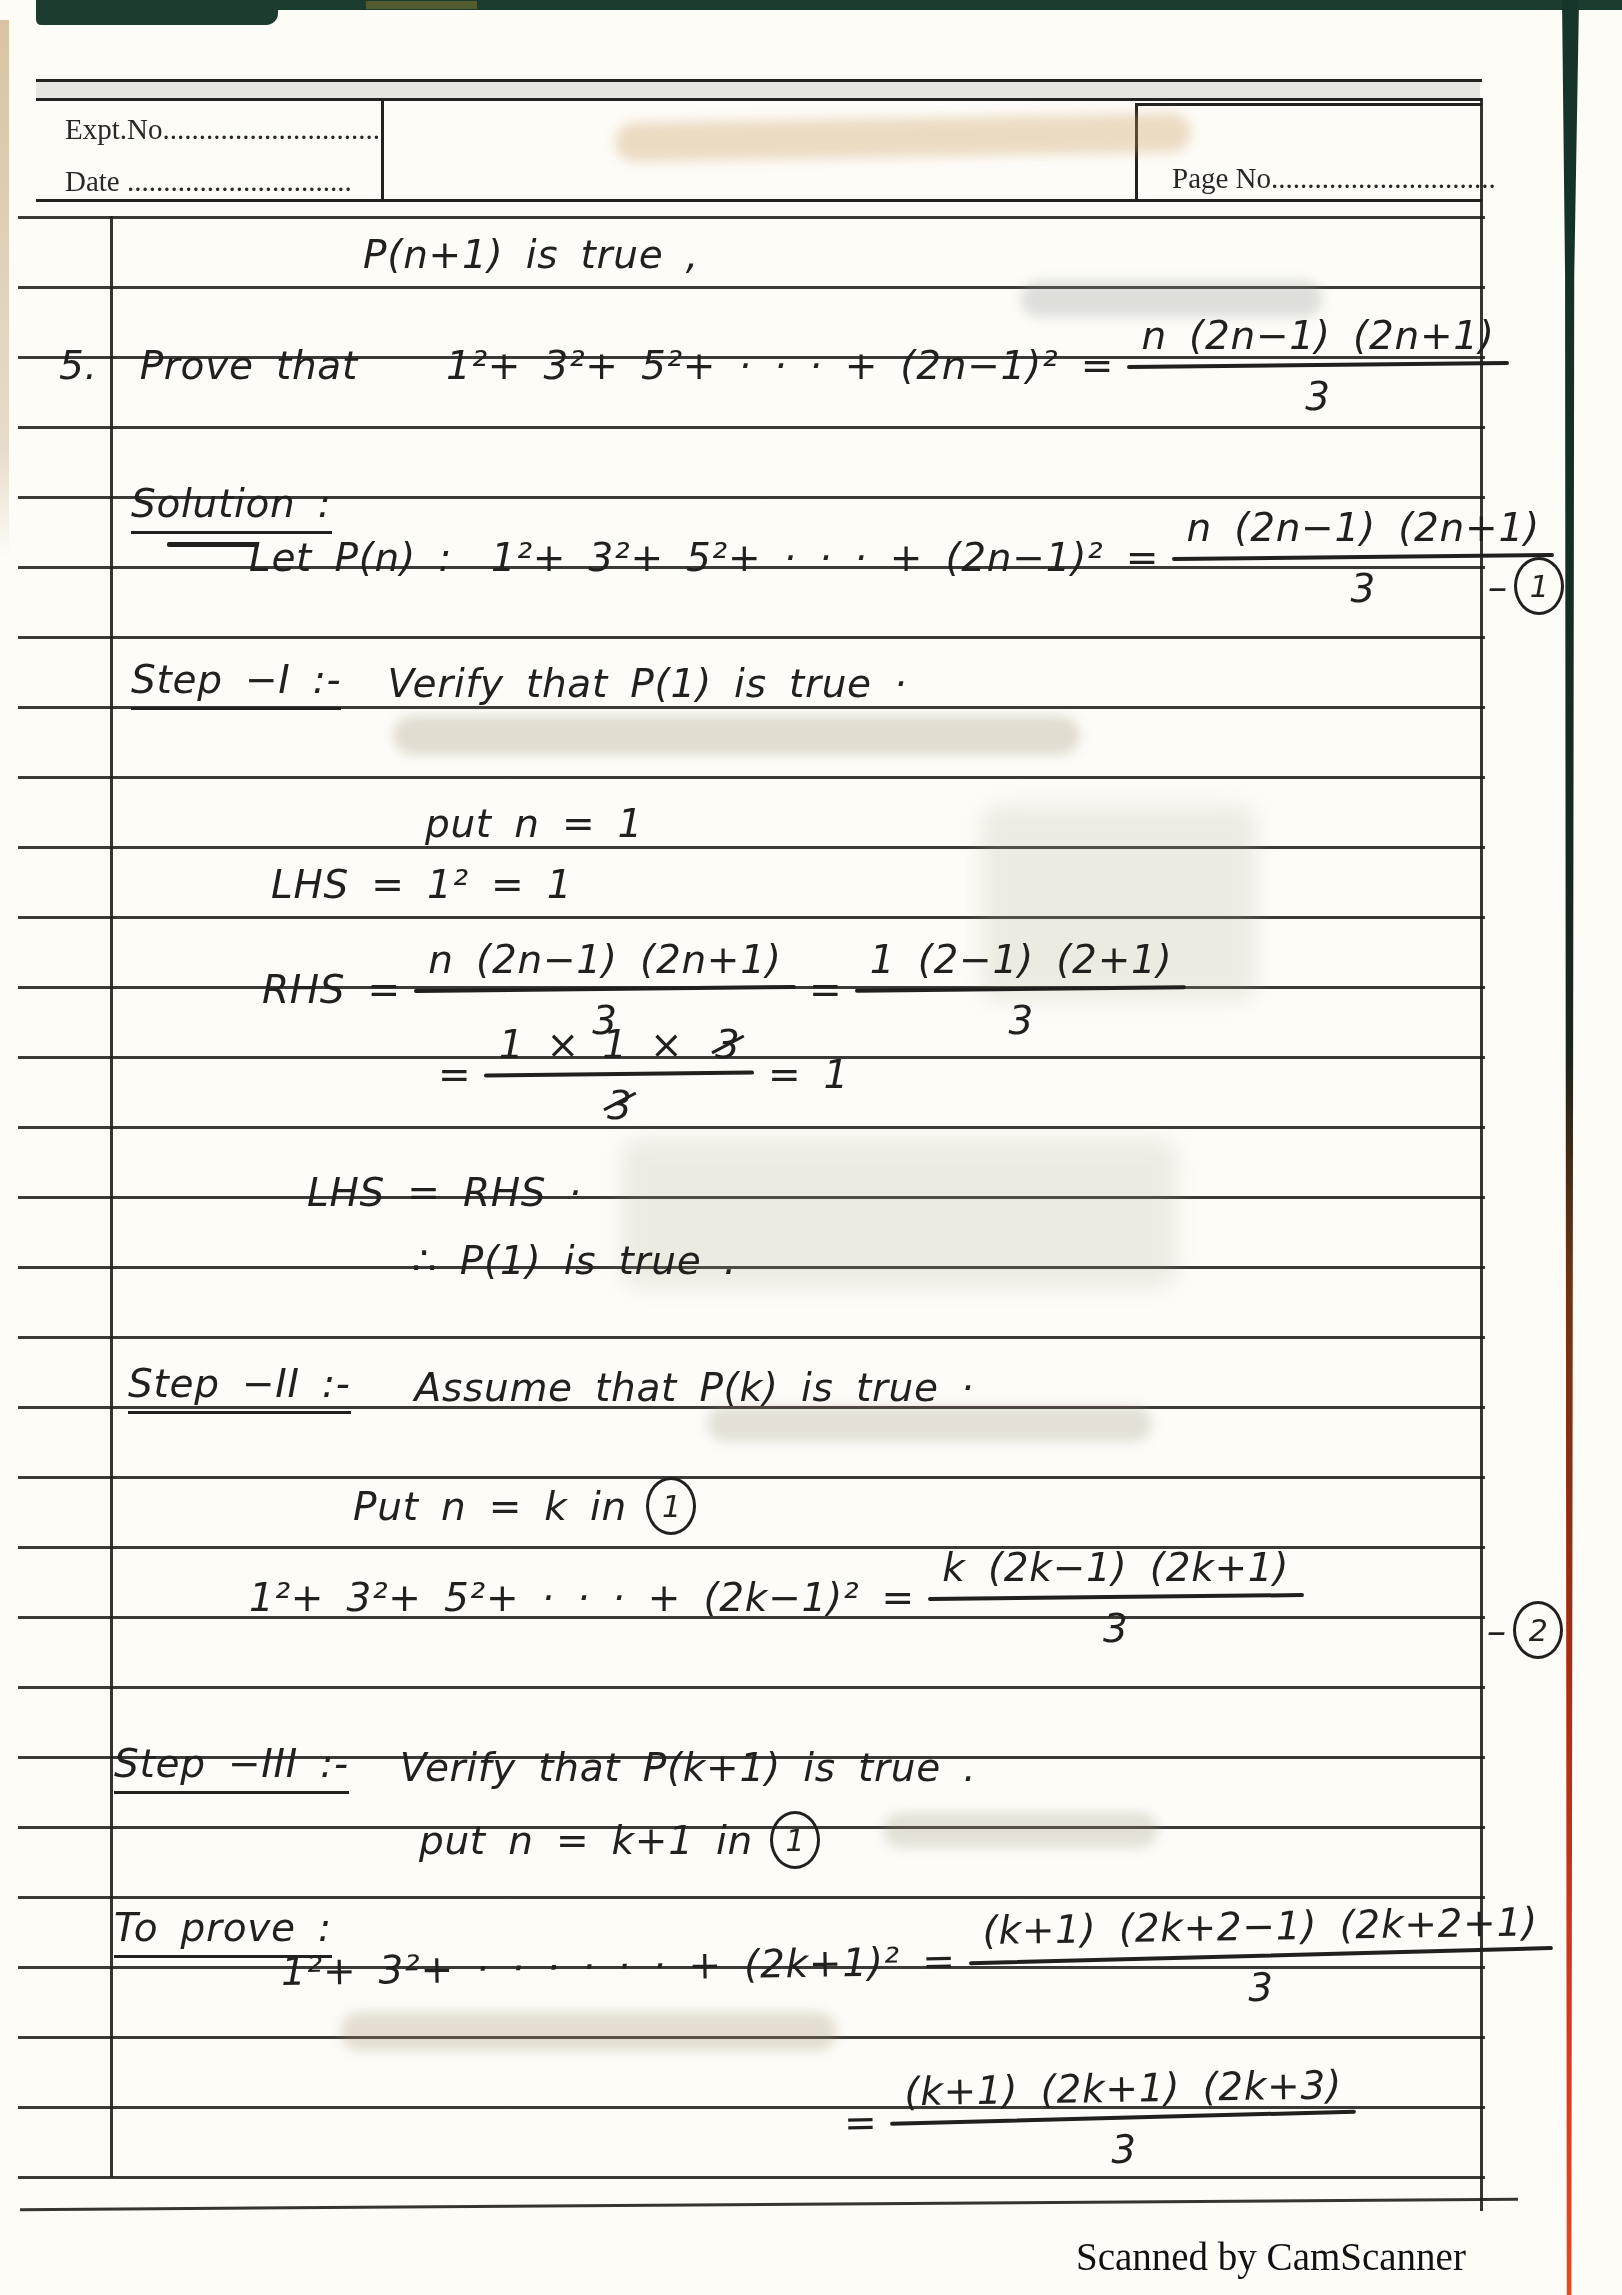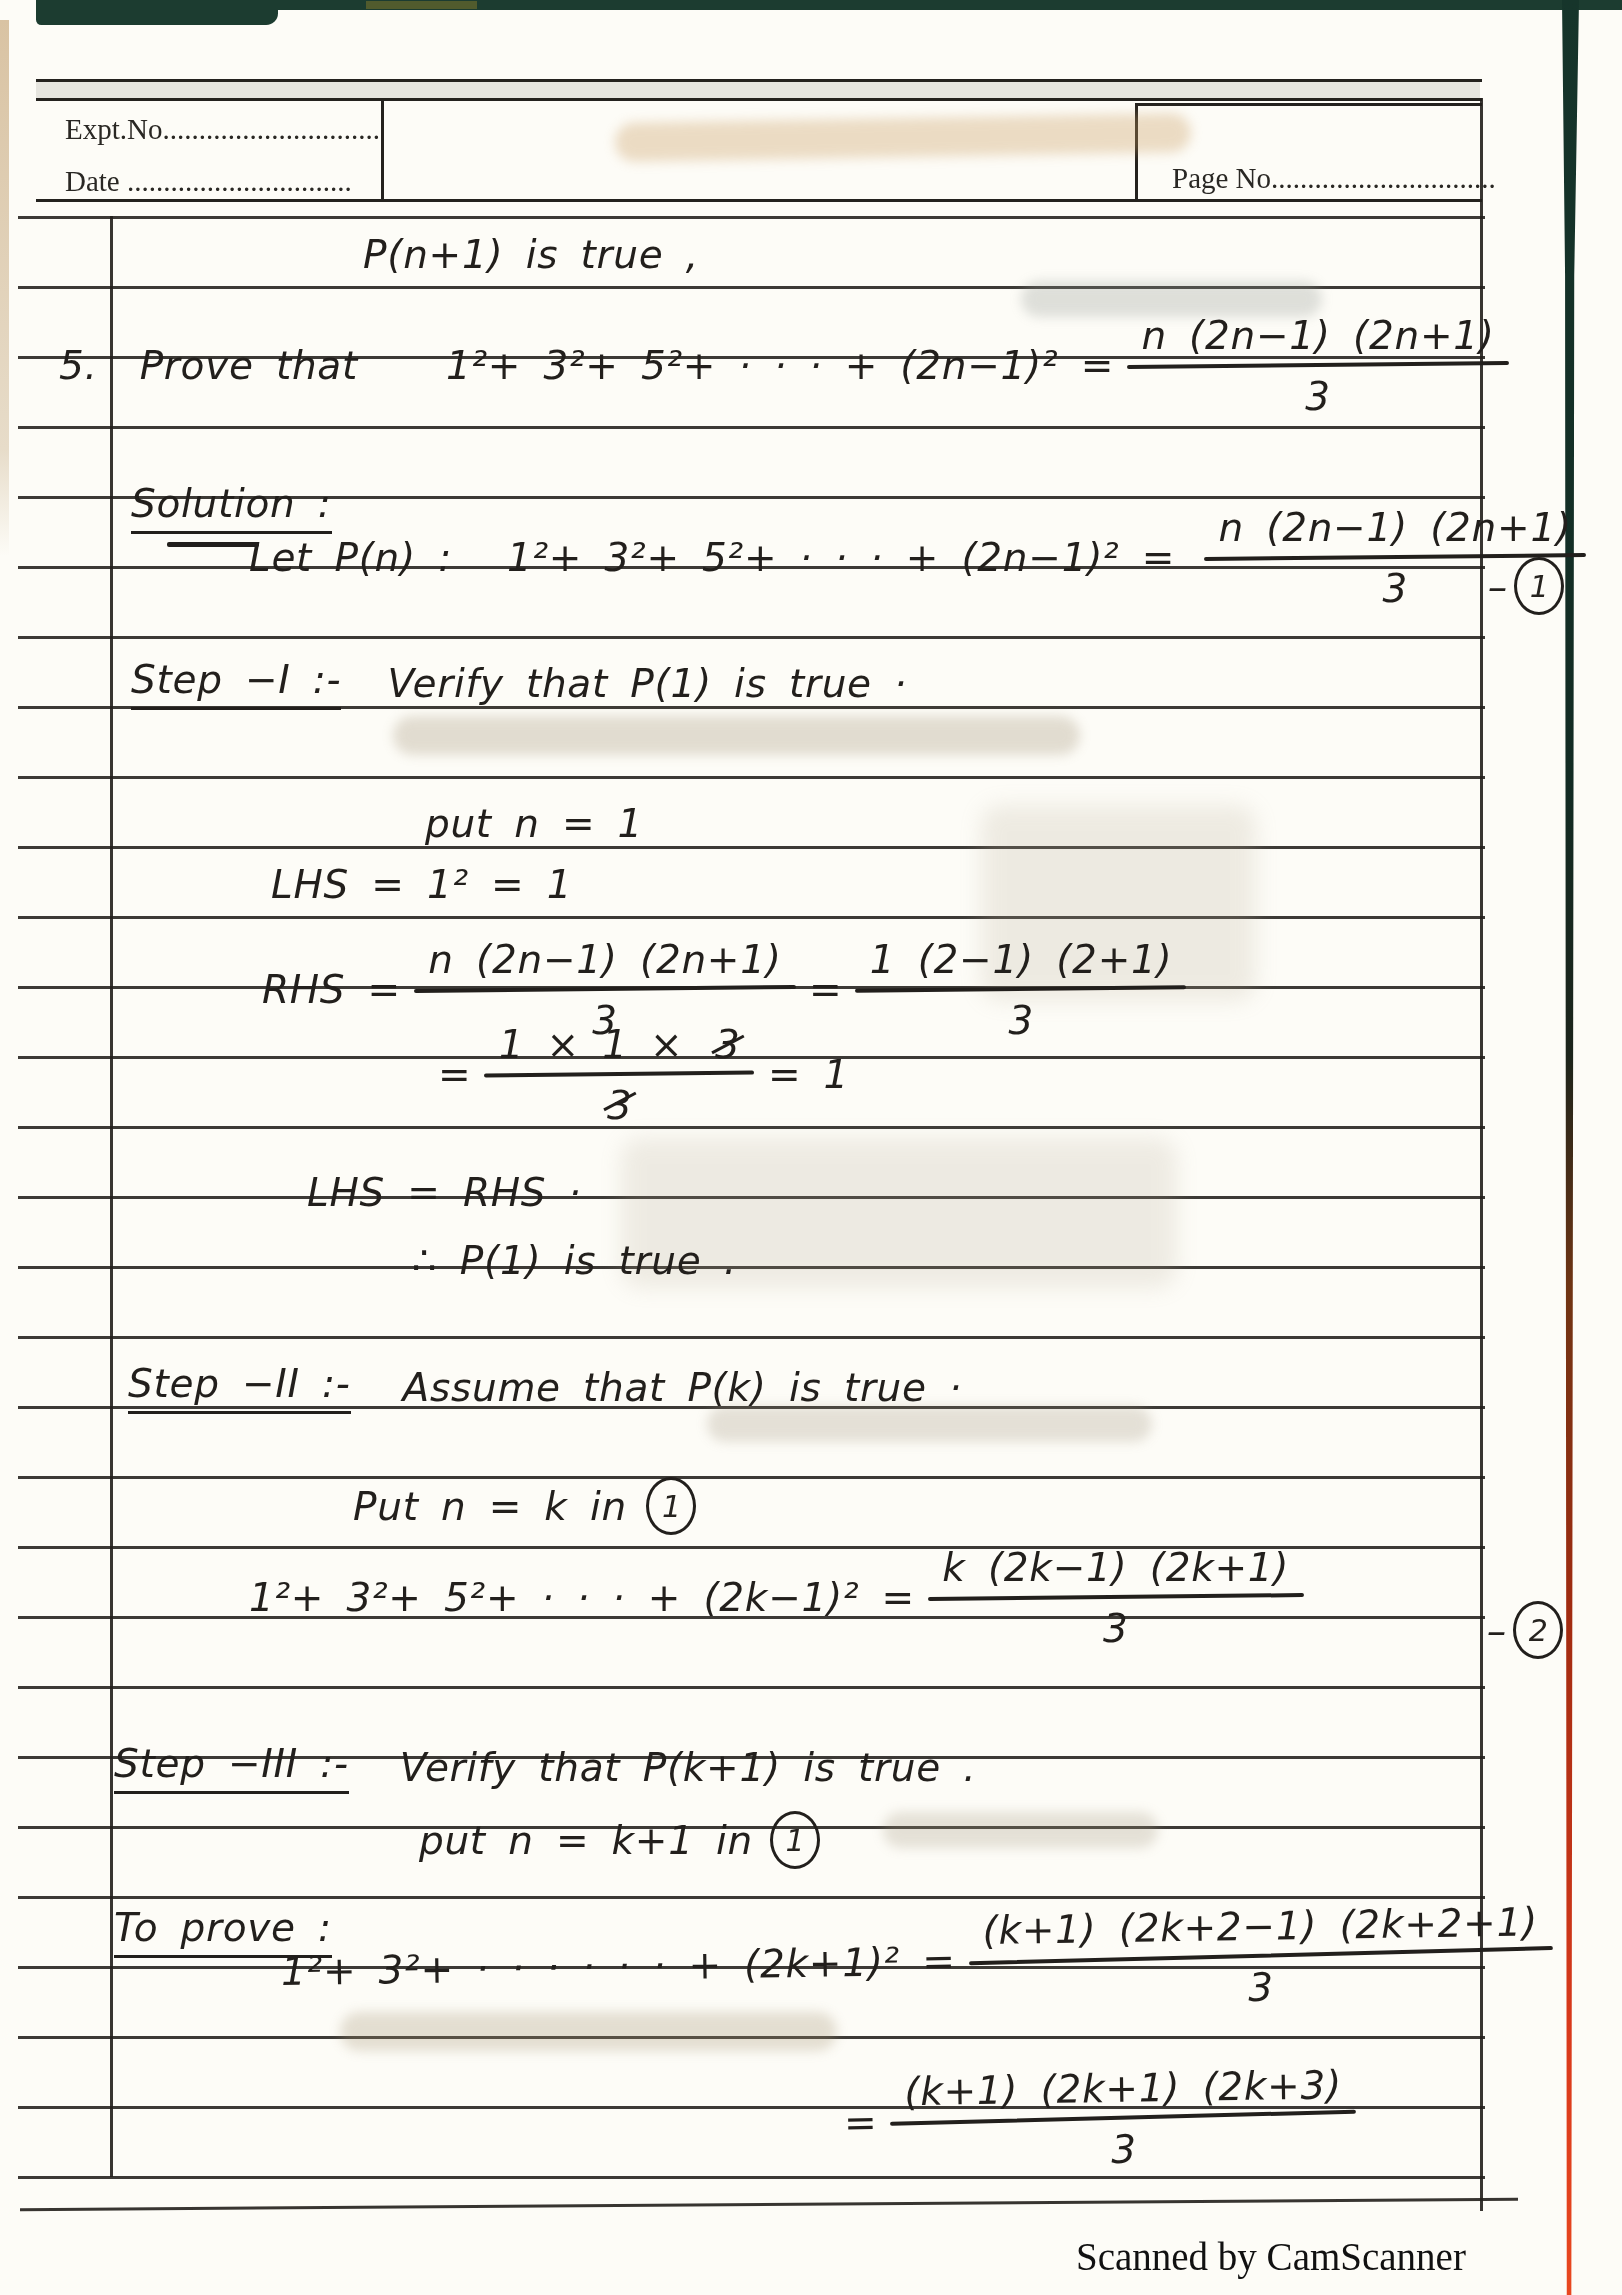--- a/index.html
+++ b/index.html
@@ -73,32 +73,32 @@
   .g6 { left:707px; top:1406px; width:445px; height:36px;  background:#a29680; opacity:.27; }
   .g7 { left:340px;  top:2012px; width:497px; height:39px;  background:#a08f6d; opacity:.27; }
   .g8 { left:883px; top:1812px; width:275px; height:36px;  background:#9d9178; opacity:.25; }
 
   
   .t-carryover { left:363px;  top:232px; }
   .t-q5        { left:59px;   top:313px; }
   .t-q5 .qno   { margin-right:42px; }
   .t-q5 .qlead { margin-right:88px; }
   .t-solution  { left:131px;  top:481px; }
-  .t-let       { left:249px;  top:505px;gap:16px; }
+  .t-let       { left:249px;  top:505px; }
   .t-let .lead { margin-right:39px; }
   .t-ref1      { left:1472px; top:557px; }
   .t-step1     { left:131px;  top:657px; }
   .t-step1 .txt{ margin-left:46px; }
   .t-put1      { left:425px;  top:801px; }
   .t-lhs       { left:271px;  top:862px; }
   .t-rhs       { left:262px;  top:937px; }
   .t-calc      { left:438px;  top:1022px; }
   .t-lhsrhs    { left:307px;  top:1170px; }
   .t-concl     { left:412px;  top:1238px; }
-  .t-step2     { left:128px;  top:1361px; }
+  .t-step2     { left:128px;  top:1361px;gap:12px; }
   .t-step2 .txt{ margin-left:52px; }
   .t-put2      { left:353px;  top:1477px; }
   .t-put2 .badge { margin-left:19.6px; }
   .t-eq2       { left:249px;  top:1545px; }
   .t-ref3      { left:1471px; top:1601px; }
   .t-step3     { left:114px;  top:1741px; }
   .t-step3 .txt{ margin-left:51px; }
   .t-put3      { left:419px;  top:1811px; }
   .t-put3 .badge { margin-left:17px; }
   .t-toprove   { left:114px;  top:1905px;text-align:center; }

